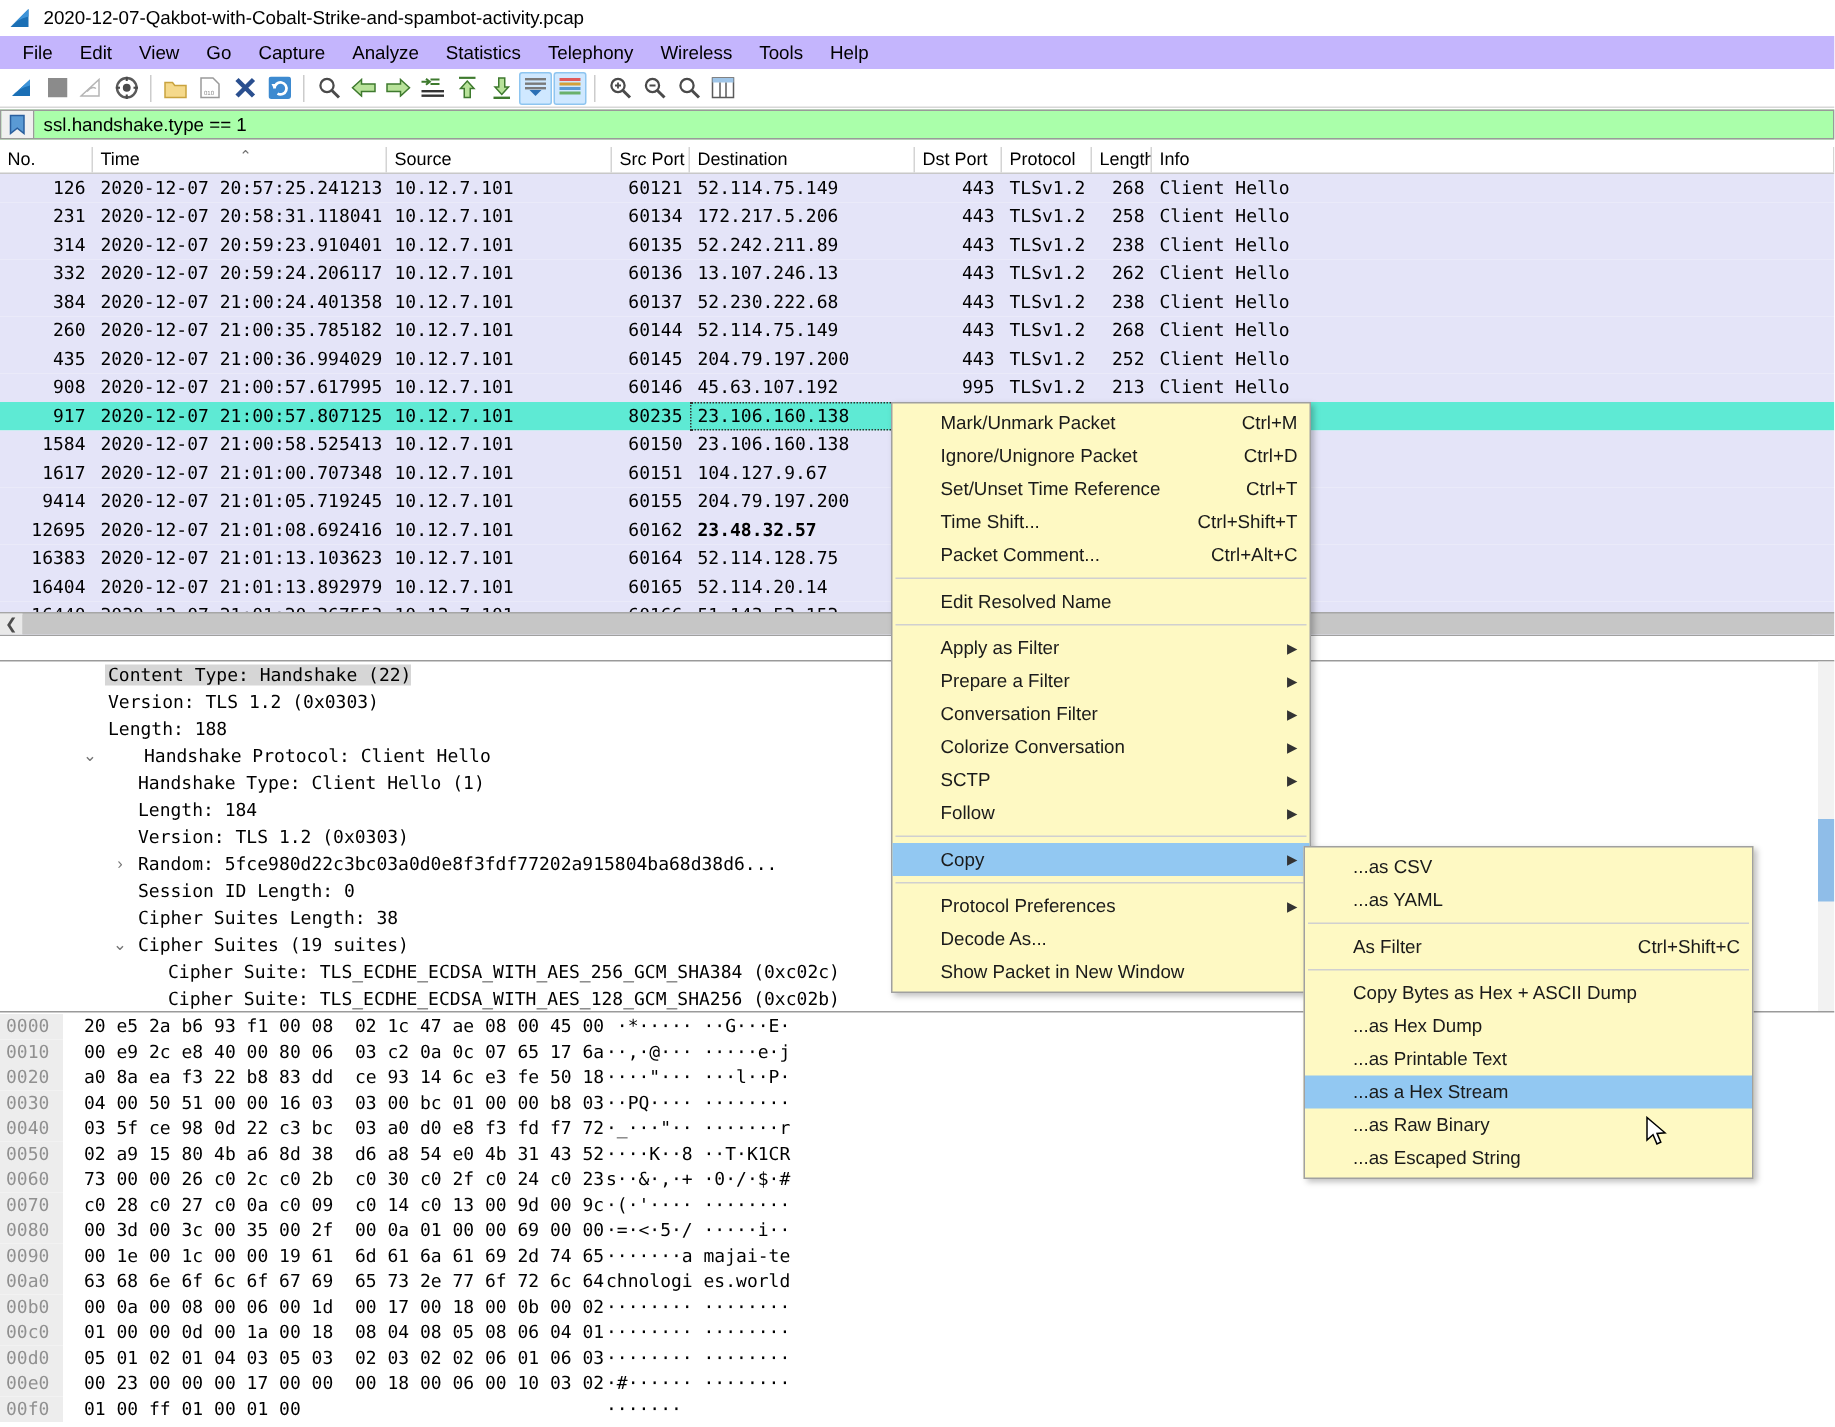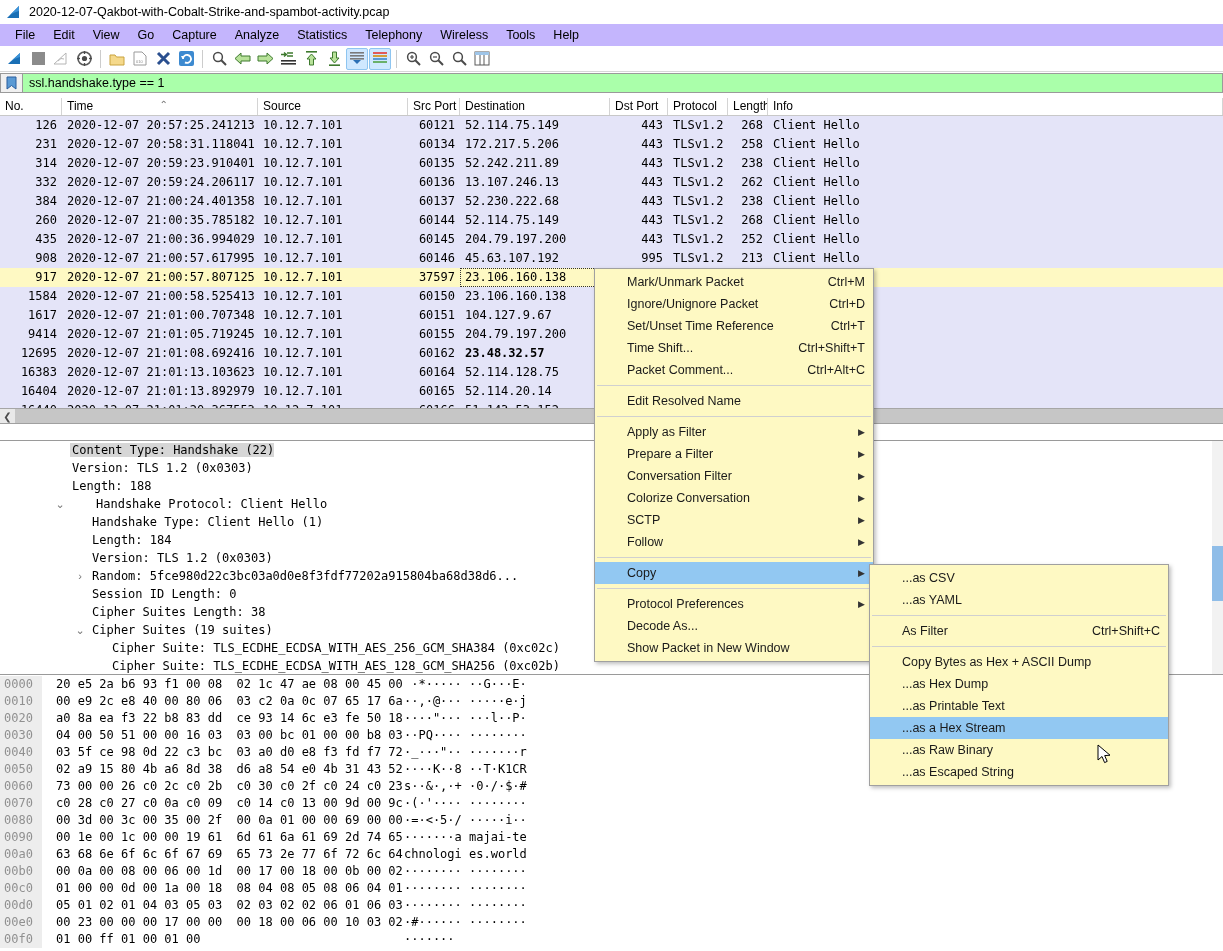--- a/index.html
+++ b/index.html
@@ -79,21 +79,21 @@
     white-space: nowrap; overflow: hidden; position: relative;
   }
   .pl-col .sortmark {
     position: absolute; left: 50%; top: -2px; font-size: 10px; color: #707070;
   }
   .plist-rows { font-family: "DejaVu Sans Mono", monospace; font-size: 12px; }
   .prow {
     display: flex; height: 19px; line-height: 19px; background: #e4e4f8;
     color: #000;
   }
-  .prow.selected { background: #fef9c3; }
+  .prow.selected { background: #5eead4; }
   .pcell { padding: 0 5px; white-space: nowrap; overflow: hidden; }
   .pcell.num { text-align: right; }
   .pcell.dashed-focus { outline: 1px dotted #333; outline-offset: -1px; }
 
   .hscroll {
     position: absolute; left: 0; bottom: 0; width: 1223px; height: 15px;
     background: #c6c6c6; border-top: 1px solid #a6a6a6; display: flex;
     align-items: center;
   }
   .hscroll .arrow {
@@ -432,21 +432,21 @@
           <div class="pcell" style="width: 150px;">45.63.107.192</div>
           <div class="pcell num" style="width: 58px; text-align: right;">995</div>
           <div class="pcell" style="width: 60px;">TLSv1.2</div>
           <div class="pcell num" style="width: 40px; text-align: right;">213</div>
           <div class="pcell" style="width: 455px;">Client Hello</div>
         </div>
         <div class="prow selected">
           <div class="pcell num" style="width: 62px; text-align: right;">917</div>
           <div class="pcell" style="width: 196px;">2020-12-07 21:00:57.807125</div>
           <div class="pcell" style="width: 150px;">10.12.7.101</div>
-          <div class="pcell num" style="width: 52px; text-align: right;">37597</div>
+          <div class="pcell num" style="width: 52px; text-align: right;">80235</div>
           <div class="pcell dashed-focus" style="width: 150px;">23.106.160.138</div>
           <div class="pcell num" style="width: 58px; text-align: right;">8888</div>
           <div class="pcell" style="width: 60px;">TLSv1.2</div>
           <div class="pcell num" style="width: 40px; text-align: right;">247</div>
           <div class="pcell" style="width: 455px;">Client Hello</div>
         </div>
         <div class="prow">
           <div class="pcell num" style="width: 62px; text-align: right;">1584</div>
           <div class="pcell" style="width: 196px;">2020-12-07 21:00:58.525413</div>
           <div class="pcell" style="width: 150px;">10.12.7.101</div>

